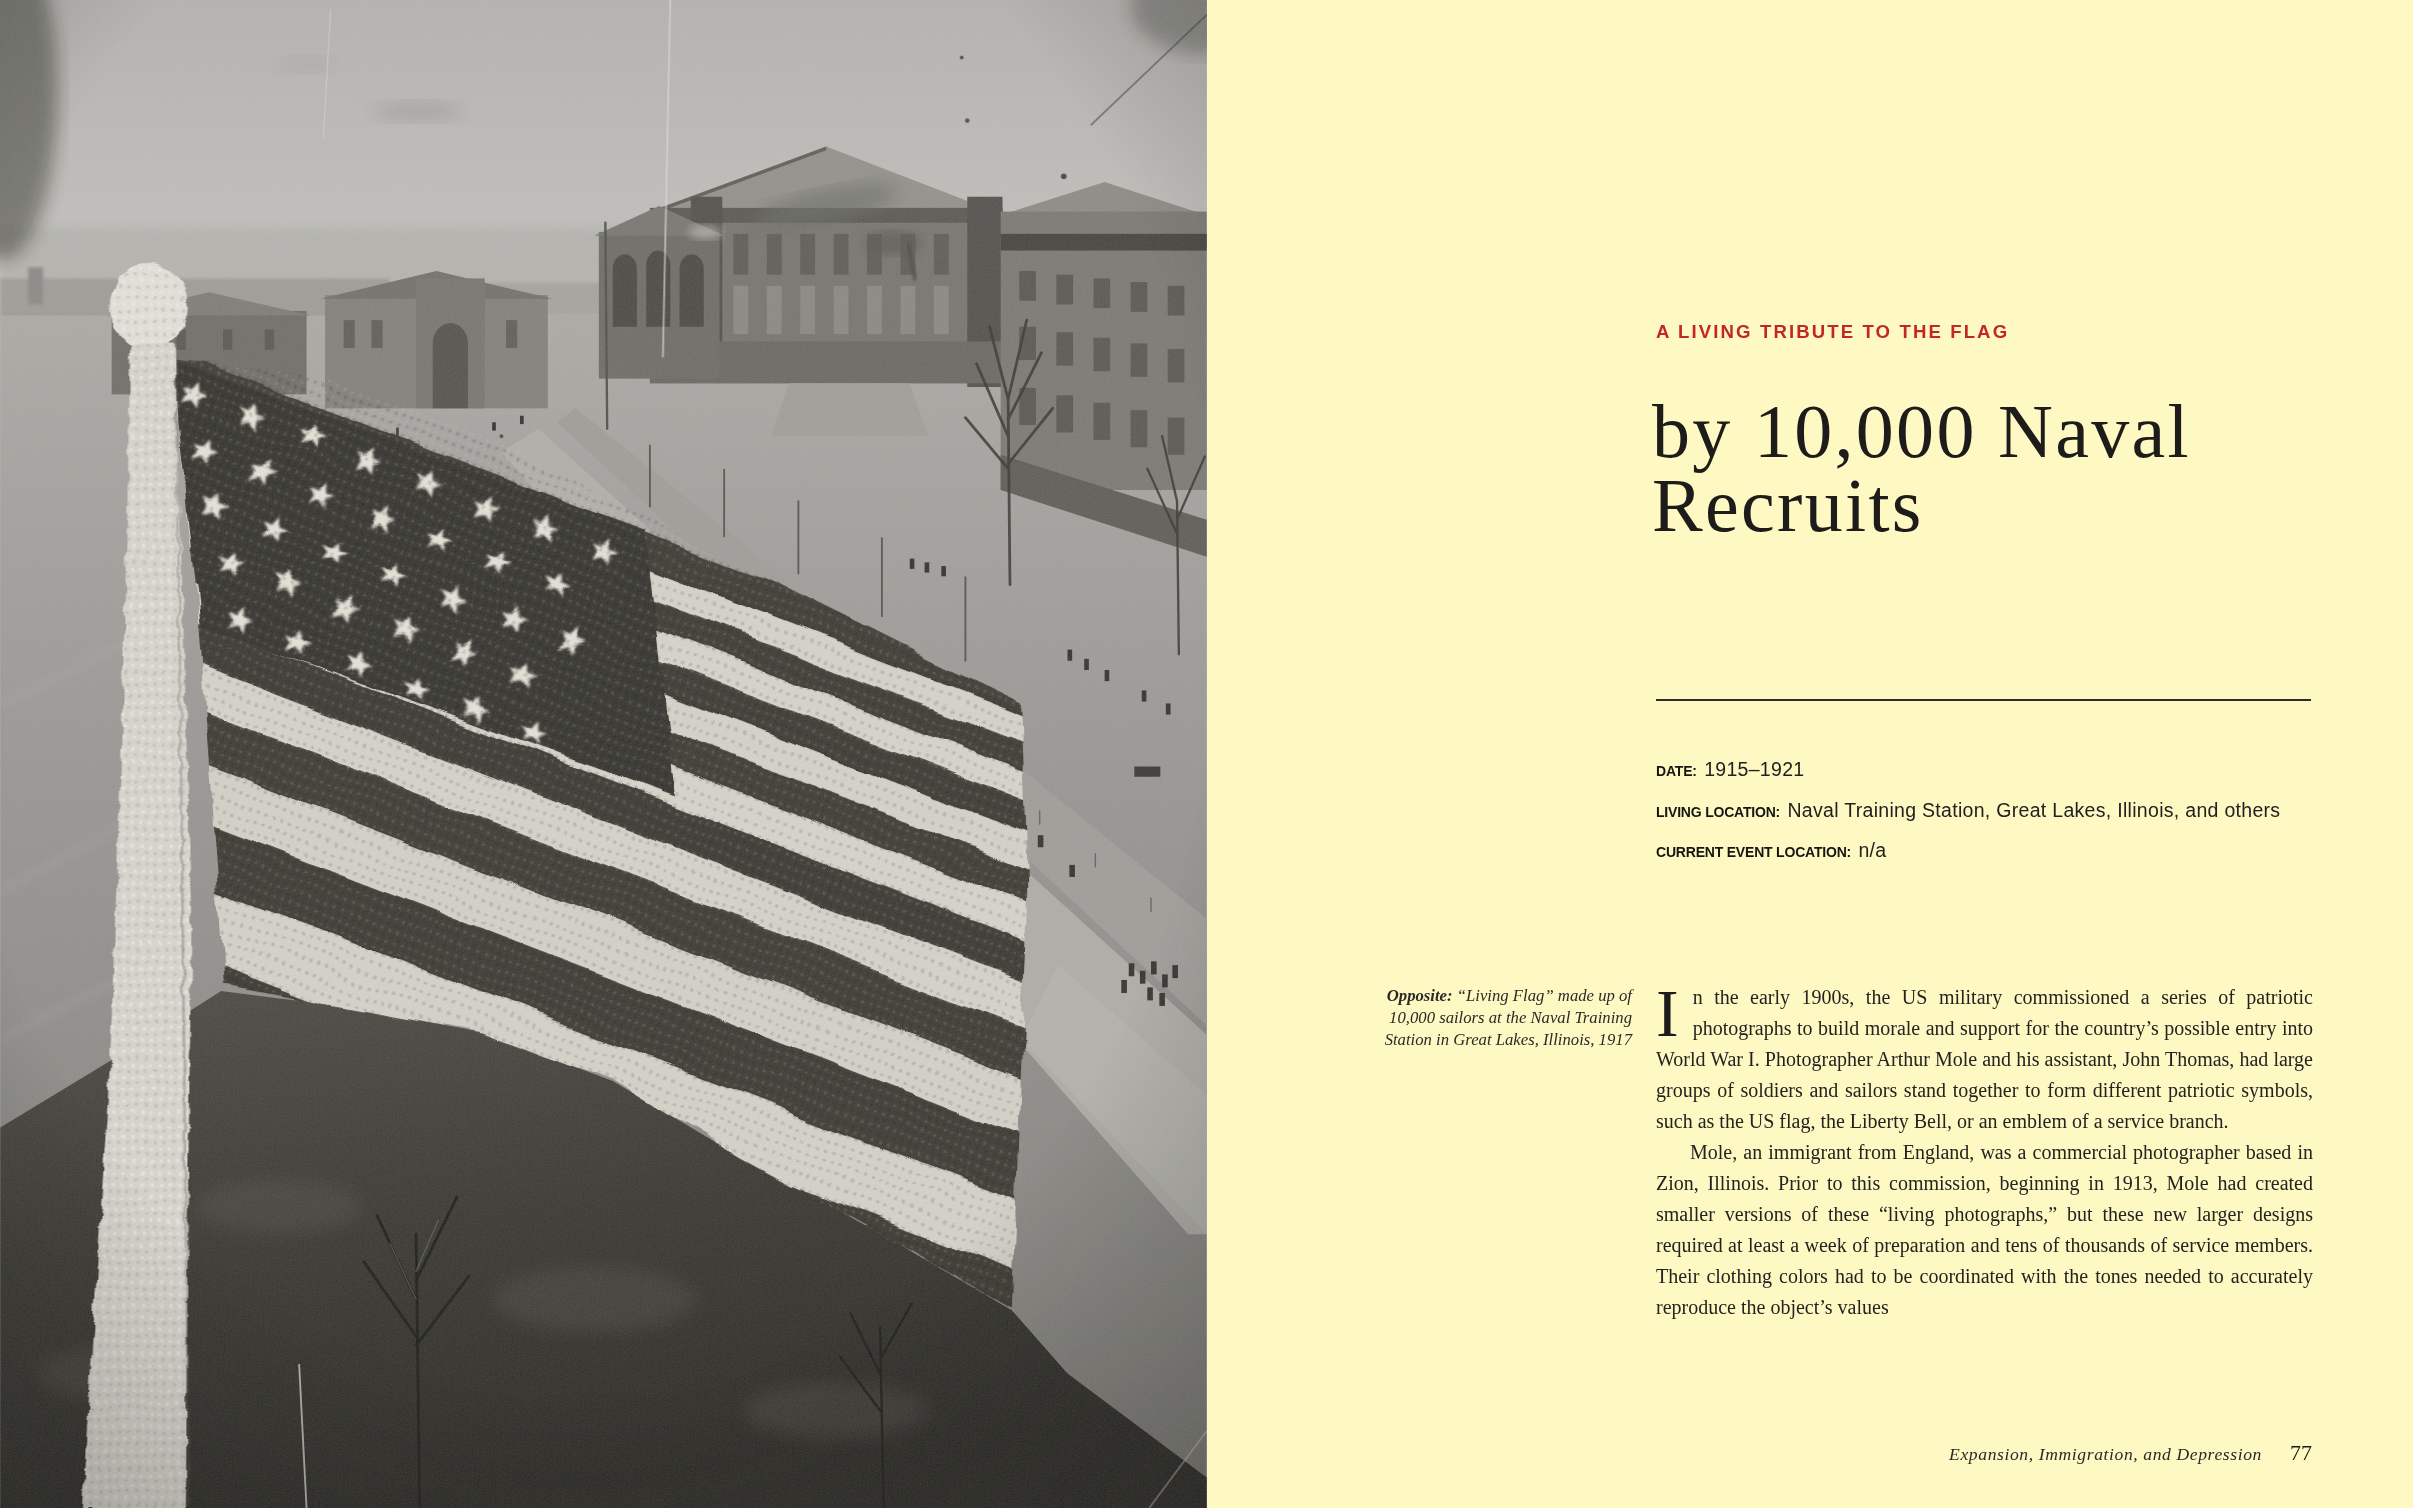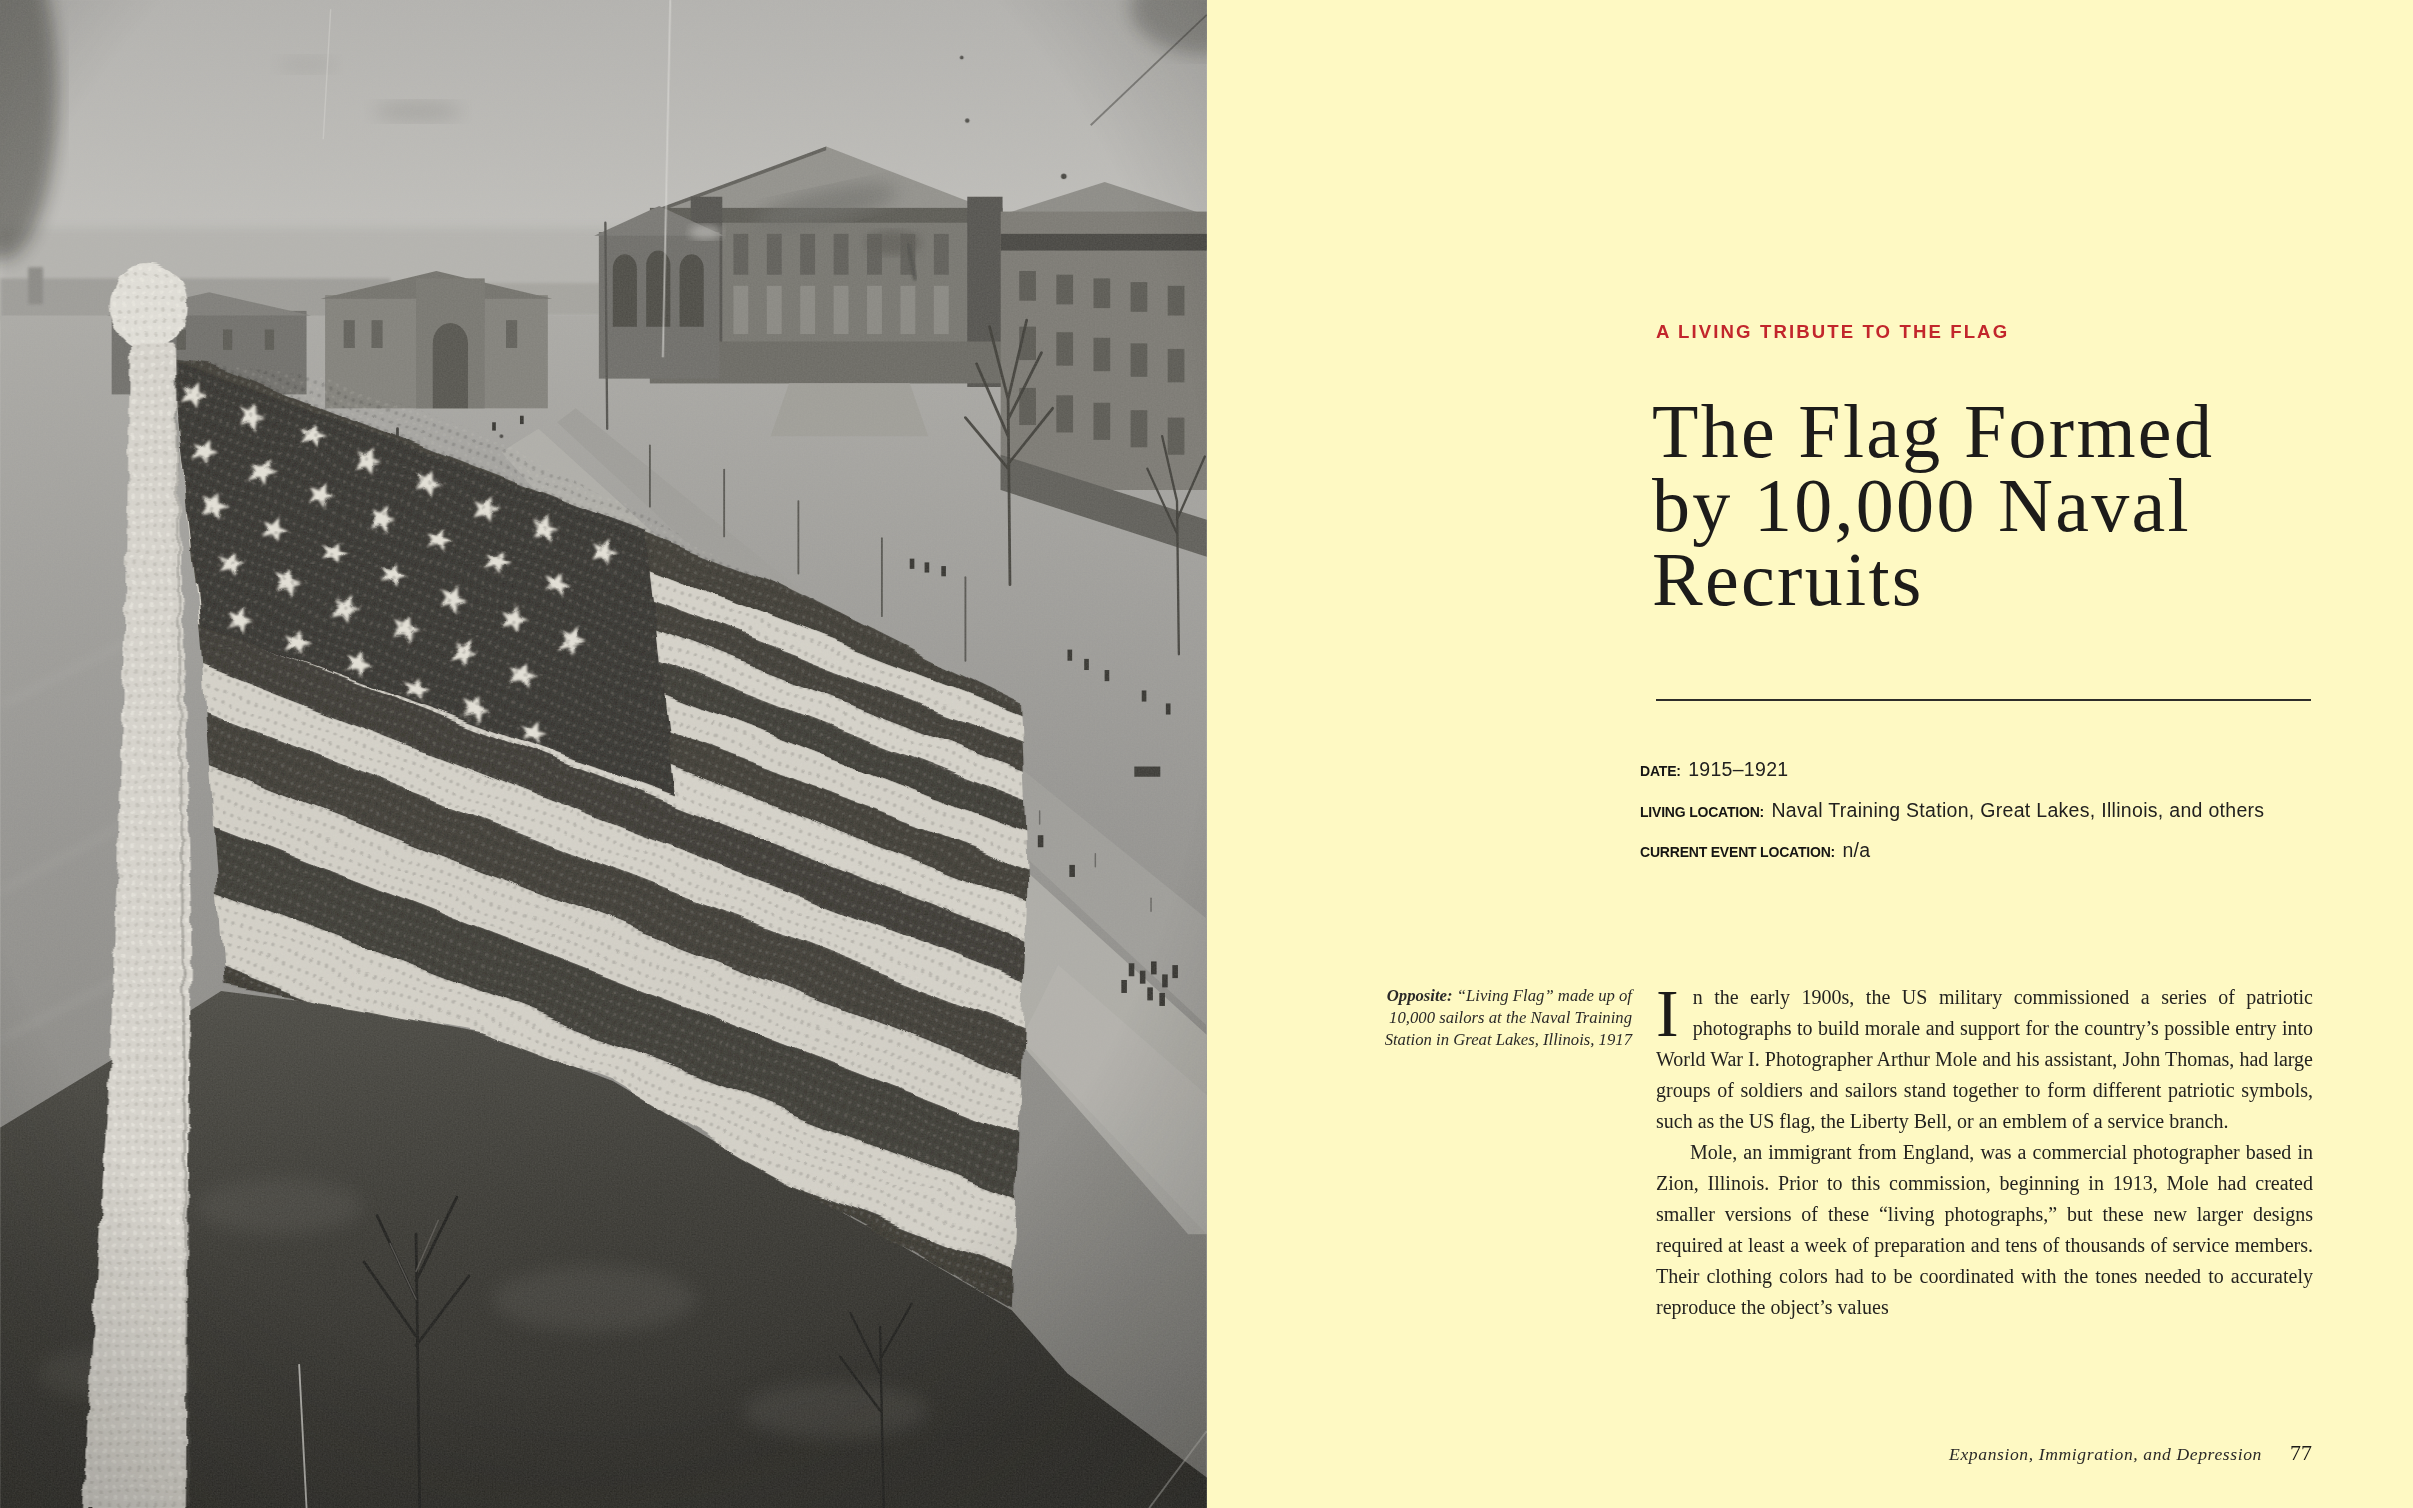--- a/index.html
+++ b/index.html
@@ -8,21 +8,21 @@
   
   .photo{position:absolute;left:0;top:0;width:1207px;height:1508px;background:#b9b8b5;}
   .photo svg{display:block;width:1207px;height:1508px;}
   
   .page{position:absolute;left:1207px;top:0;width:1207px;height:1508px;background:#fef9c3;}
   .eyebrow{position:absolute;left:449px;top:321px;font-family:"Liberation Sans",sans-serif;
            font-weight:700;font-size:18.6px;letter-spacing:2.1px;color:#c2262c;white-space:nowrap;}
   .title{position:absolute;left:445px;top:394px;font-size:76px;line-height:74px;
          letter-spacing:2.3px;color:#1d1c1a;font-weight:400;}
   .rule{position:absolute;left:449px;top:699px;width:655px;height:1.9px;background:#2e2d2b;}
-  .meta{position:absolute;left:433px;top:758px;font-family:"Liberation Sans",sans-serif;}
+  .meta{position:absolute;left:449px;top:758px;font-family:"Liberation Sans",sans-serif;}
   .meta .row{margin-bottom:17.6px;white-space:nowrap;}
   .meta .lab{font-weight:700;font-size:14px;color:#161514;letter-spacing:-0.2px;margin-right:7.4px;}
   .meta .val{font-size:19.5px;color:#22211f;letter-spacing:0.3px;}
   .caption{position:absolute;left:147px;top:985px;width:278px;font-style:italic;
            font-size:16.7px;line-height:22px;color:#2b2a28;text-align:right;}
   .caption .lead{font-weight:700;}
   .body{position:absolute;left:449px;top:982px;width:657px;font-size:20px;
         line-height:31px;text-align:justify;color:#242320;}
   .body p{margin:0;}
   .body p.indent{text-indent:34px;}
@@ -375,21 +375,20 @@
       <ellipse cx="1298" cy="8" rx="80" ry="50" fill="#1c1b19" filter="url(#b9)" opacity="0.3"></ellipse>
       <rect x="0" y="0" width="1300" height="1625" filter="url(#grain)" opacity="0.16"></rect>
     </svg>
   </div>
 
   <div class="page">
 
     <div class="eyebrow">A LIVING TRIBUTE TO THE FLAG</div>
 
     <div class="title">
-      <div>The Flag Formed</div>
       <div>by 10,000 Naval</div>
       <div>Recruits</div>
     </div>
 
     <div class="rule"></div>
 
     <div class="meta">
       <div class="row">
         <span class="lab">DATE:</span><span class="val">1915–1921</span>
       </div>

